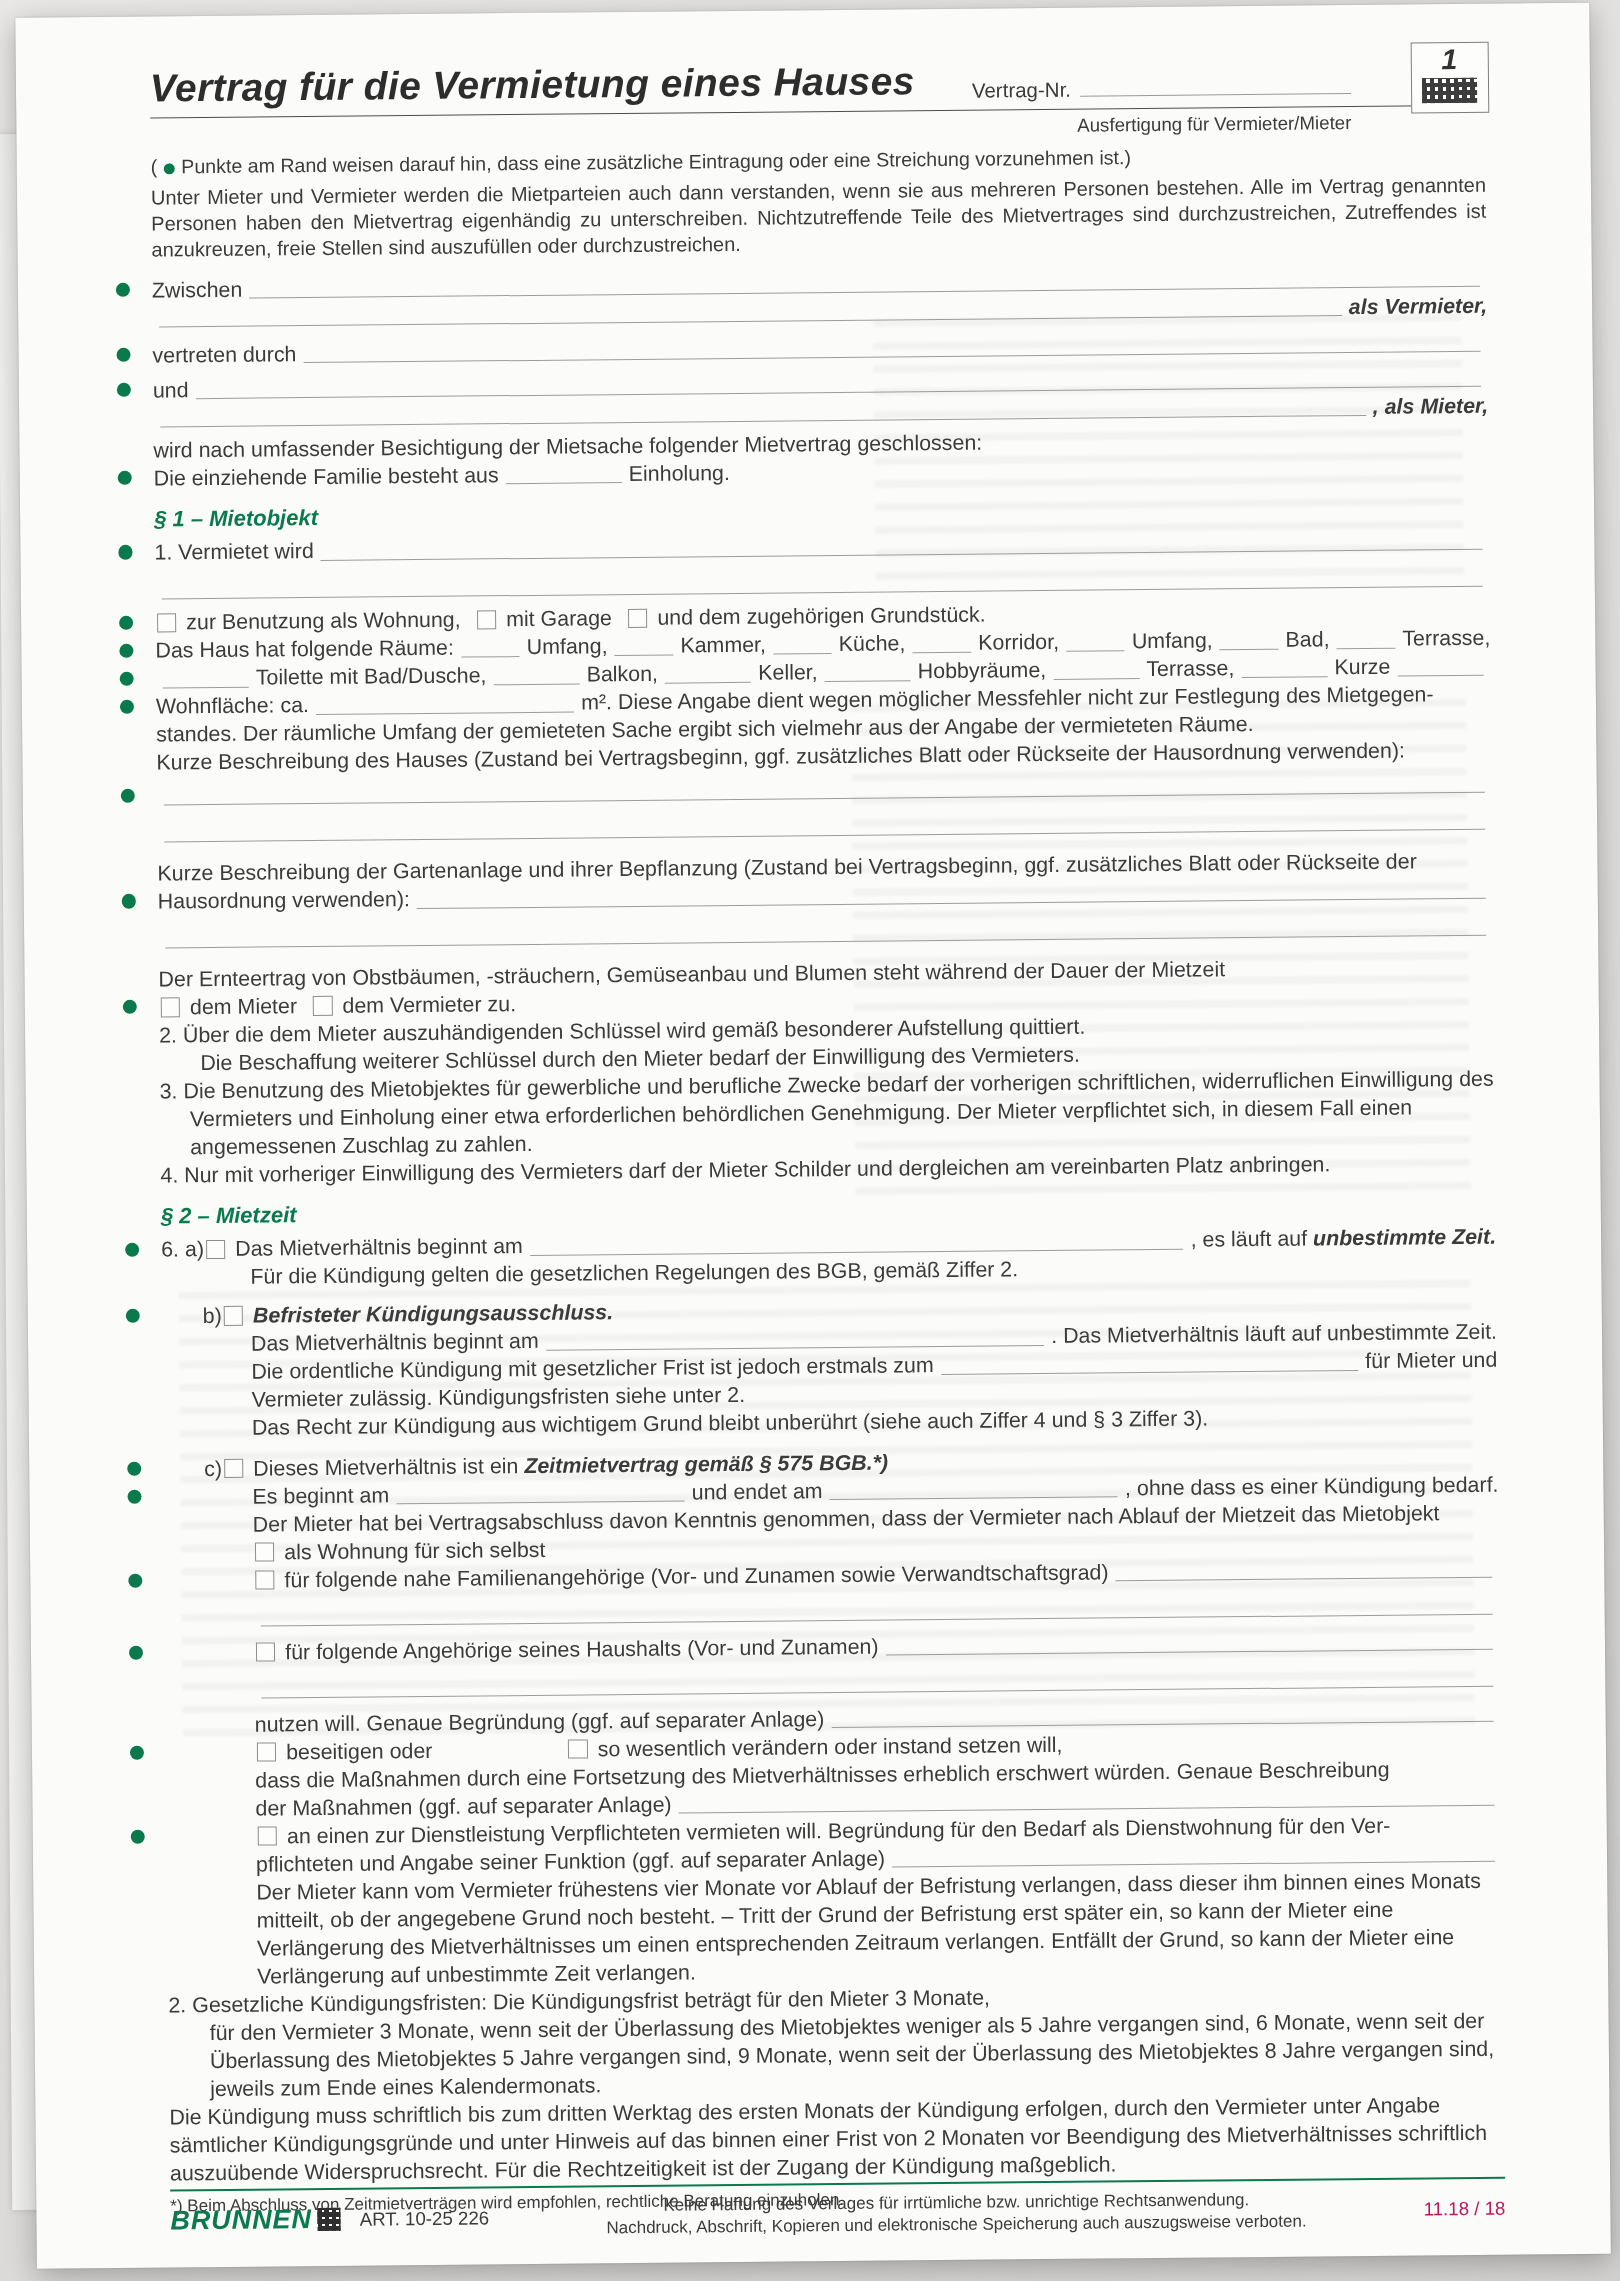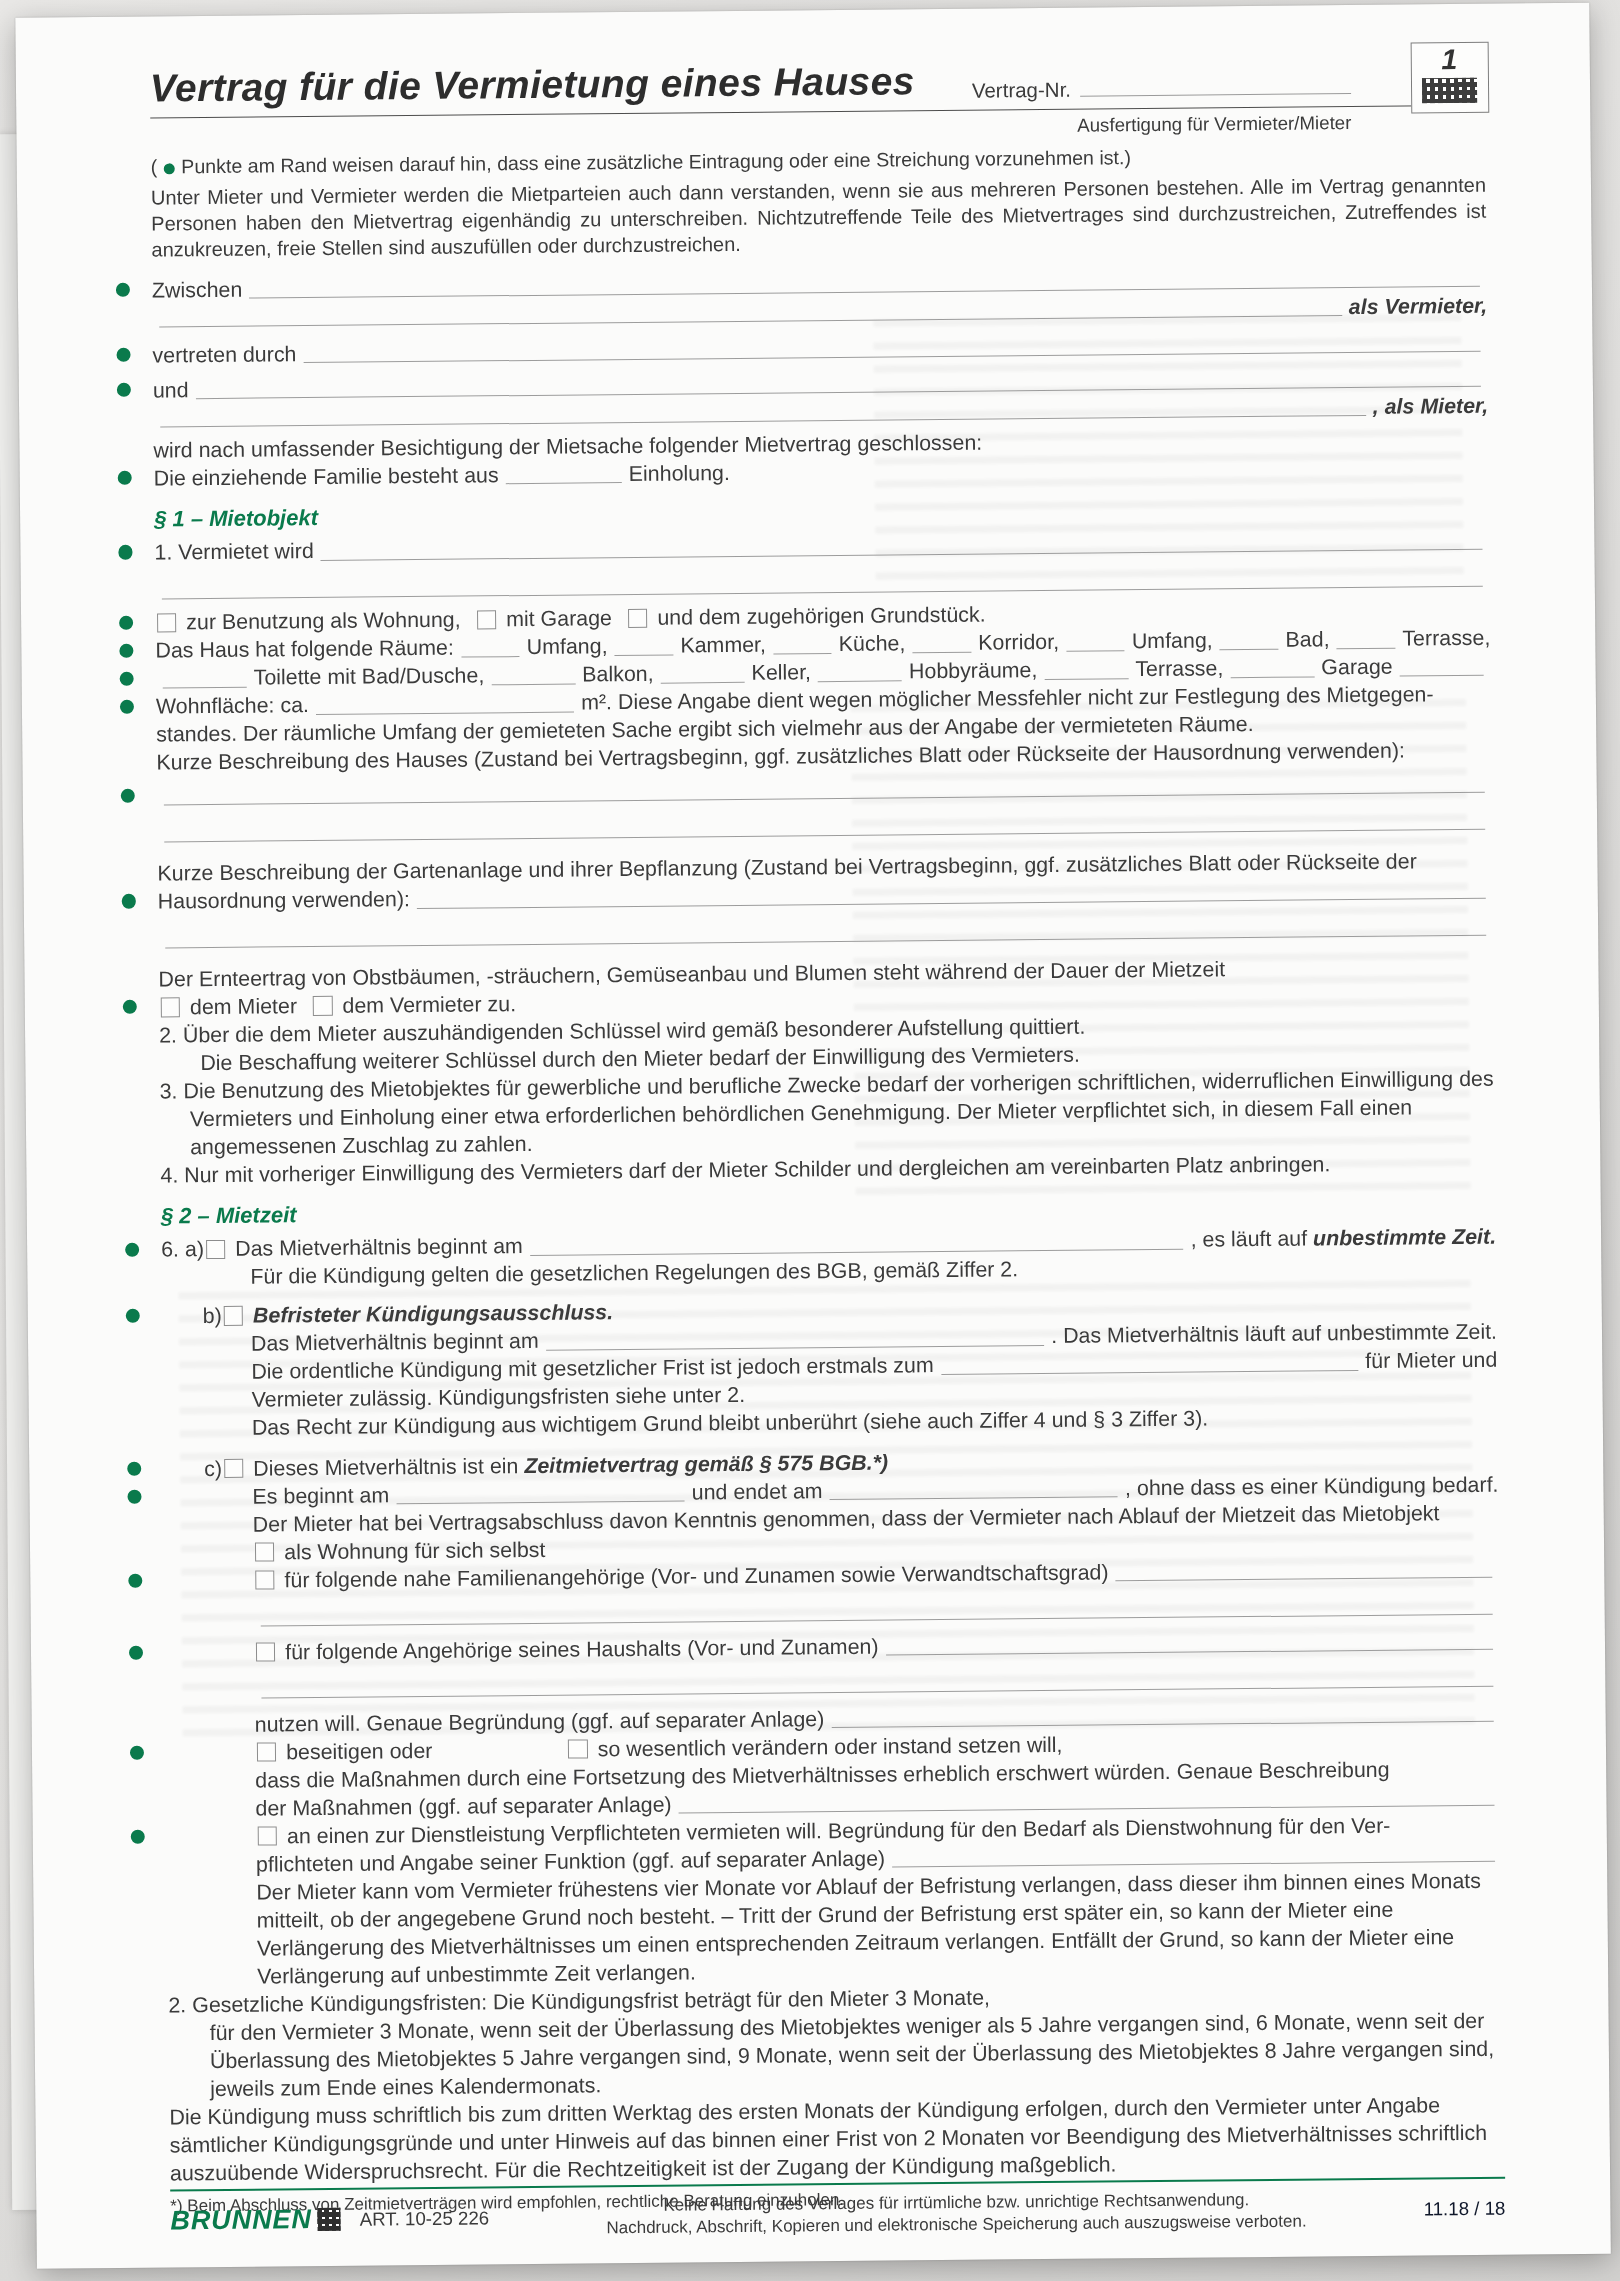--- a/index.html
+++ b/index.html
@@ -74,21 +74,21 @@
   .foot { position:absolute; left:134px; right:105px; bottom:25px; }
   .foot-rule { height:2.7px; background:#0a7a4c; margin-bottom:8px; }
   .foot-row { display:flex; align-items:center; }
   .brand { display:flex; align-items:center; flex:0 0 auto; }
   .brand-name { color:#0a7a4c; font-weight:bold; font-style:italic; font-size:27px; letter-spacing:0.9px; }
   .brand-grid { width:23px; height:23px; margin-left:5.3px; background-color:#fff;
                 background-image:repeating-linear-gradient(0deg,#2e2e2e 0 4.5px,transparent 4.5px 7.1px),
                                  repeating-linear-gradient(90deg,#2e2e2e 0 4.5px,transparent 4.5px 7.1px); }
   .artno { font-size:18.7px; margin-left:19.6px; color:#3b3b3b; }
   .legal { flex:1; text-align:center; font-size:17px; line-height:21.4px; color:#3b3b3b; }
-  .edition { flex:0 0 auto; font-size:18.7px; color:#0f172a; }
+  .edition { flex:0 0 auto; font-size:18.7px; color:#be185d; }
 </style>
 </head>
 <body>
 
 <div class="stage">
   <div class="under-sheet"></div>
   <div class="paper">
     <div class="ghost g1"></div>
     <div class="ghost g2"></div>
     <div class="ghost g3"></div>
@@ -199,21 +199,21 @@
             <span class="t">Toilette mit Bad/Dusche,</span>
             <span class="fill"></span>
             <span class="t">Balkon,</span>
             <span class="fill"></span>
             <span class="t">Keller,</span>
             <span class="fill"></span>
             <span class="t">Hobbyräume,</span>
             <span class="fill"></span>
             <span class="t">Terrasse,</span>
             <span class="fill"></span>
-            <span class="t">Garage</span>
+            <span class="t">Kurze</span>
             <span class="fill"></span>
           </div>
           <div class="line">
             <span class="dot"></span>
             <span class="t">Wohnfläche: ca.</span>
             <span class="fill" style="flex: 0 0 258px; min-width: 258px;"></span>
             <span class="t">m². Diese Angabe dient wegen möglicher Messfehler nicht zur Festlegung des Mietgegen-</span>
           </div>
           <div class="line">
             <span class="t">standes. Der räumliche Umfang der gemieteten Sache ergibt sich vielmehr aus der Angabe der vermieteten Räume.</span>

